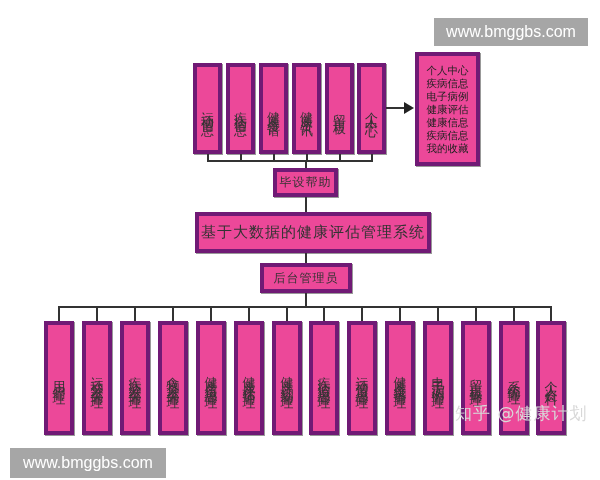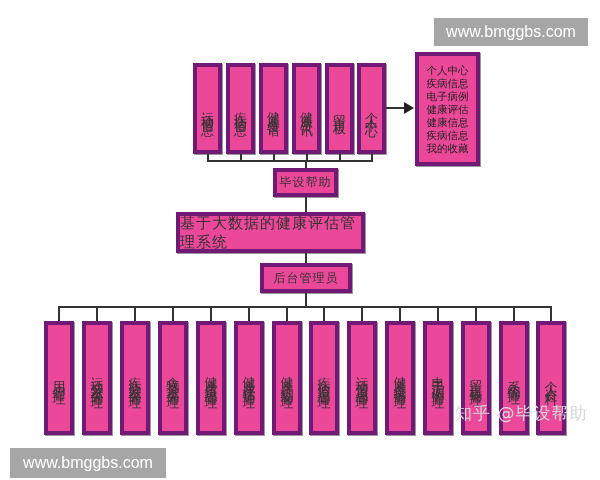--- a/index.html
+++ b/index.html
@@ -65,21 +65,21 @@
   <div class="list-line">健康信息</div>
   <div class="list-line">疾病信息</div>
   <div class="list-line">我的收藏</div>
 </div>
 
 <div class="box" style="left:273px;top:168px;width:65px;height:29px;">
   <span class="htext">毕设帮助</span>
   </div>
 <div class="line" style="left:305px;top:197px;width:2px;height:15px;"></div>
 
-<div class="box" style="left:176px;top:212px;width:189px;height:41px;">
+<div class="box" style="left:195px;top:212px;width:236px;height:41px;">
   <span class="main-text">基于大数据的健康评估管理系统</span>
   </div>
 <div class="line" style="left:305px;top:253px;width:2px;height:10px;"></div>
 
 <div class="box" style="left:260px;top:263px;width:92px;height:30px;">
   <span class="htext">后台管理员</span>
   </div>
 <div class="line" style="left:305px;top:293px;width:2px;height:14px;"></div>
 
 <div class="line" style="left:58px;top:306px;width:494px;height:2px;"></div>
@@ -134,13 +134,13 @@
 <div class="box" style="left:461px;top:321px;width:30px;height:114px;">
   <span class="vtext">留言板管理</span>
   </div>
 <div class="box" style="left:499px;top:321px;width:30px;height:114px;">
   <span class="vtext">系统管理</span>
   </div>
 <div class="box" style="left:536px;top:321px;width:30px;height:114px;">
   <span class="vtext">个人资料</span>
   </div>
 
-<div class="ghost" style="left:455px;top:402px;">知乎 @毕设帮助</div>
+<div class="ghost" style="left:455px;top:402px;">知乎 @健康计划</div>
 
 </body></html>

